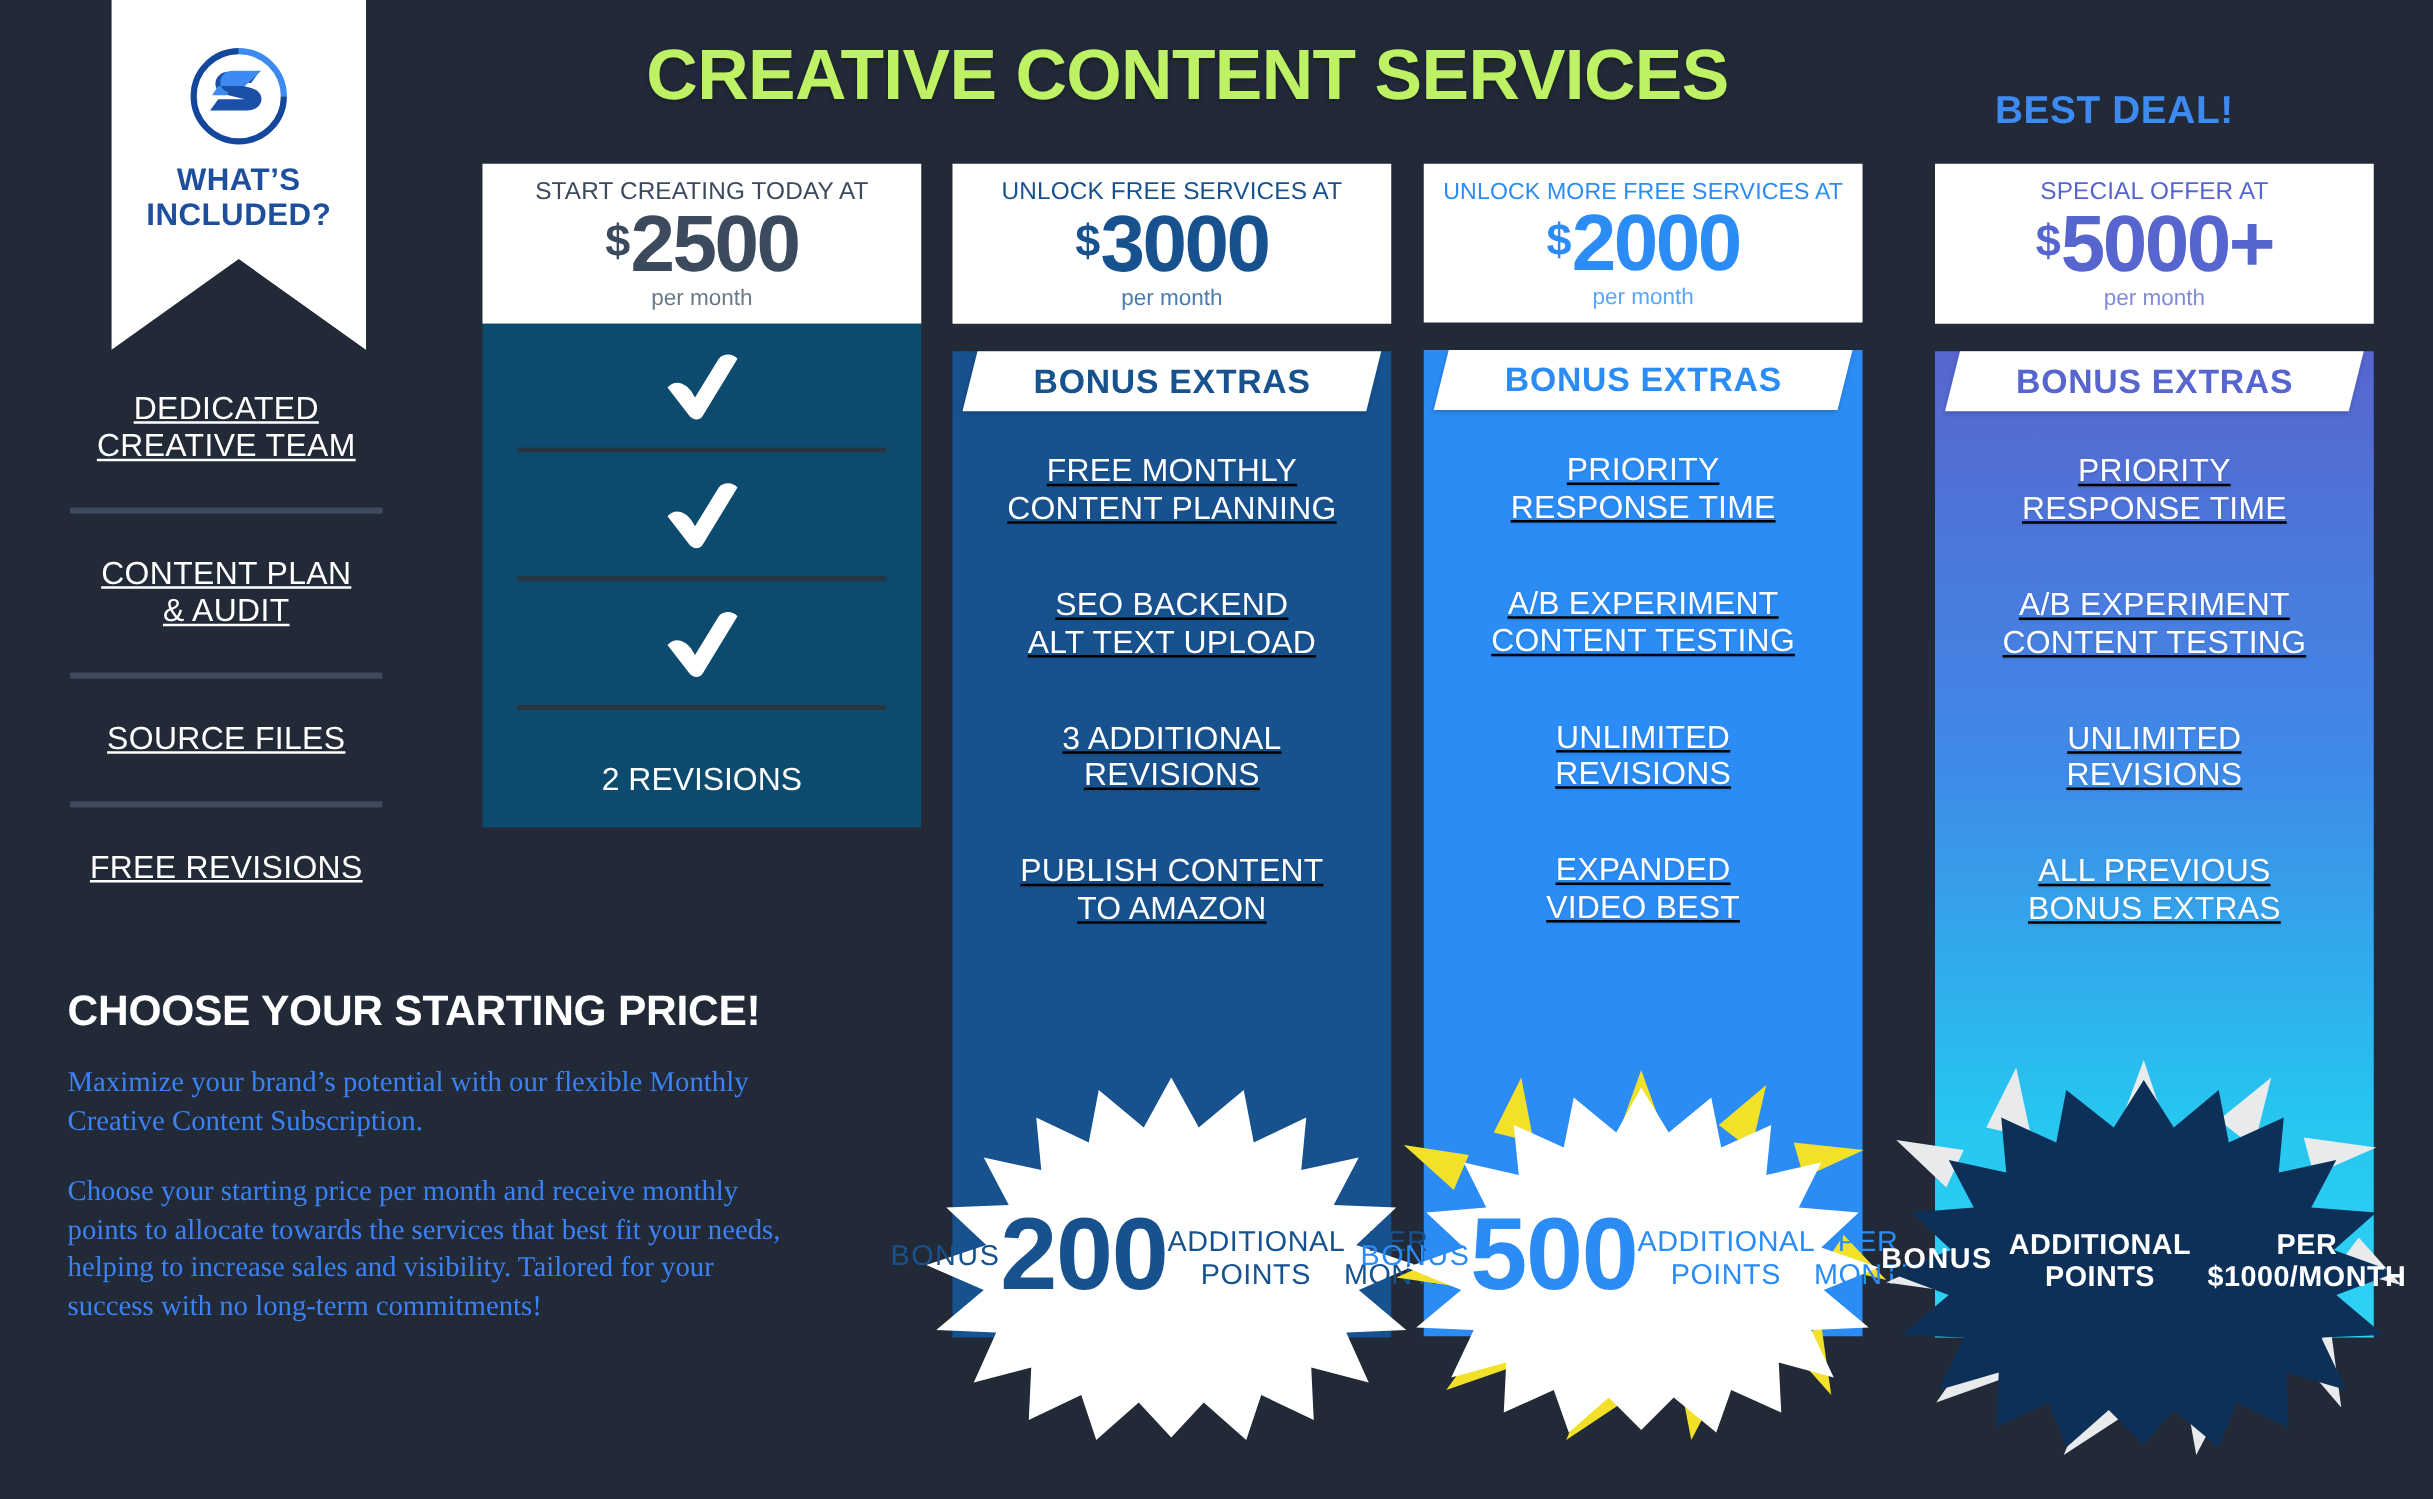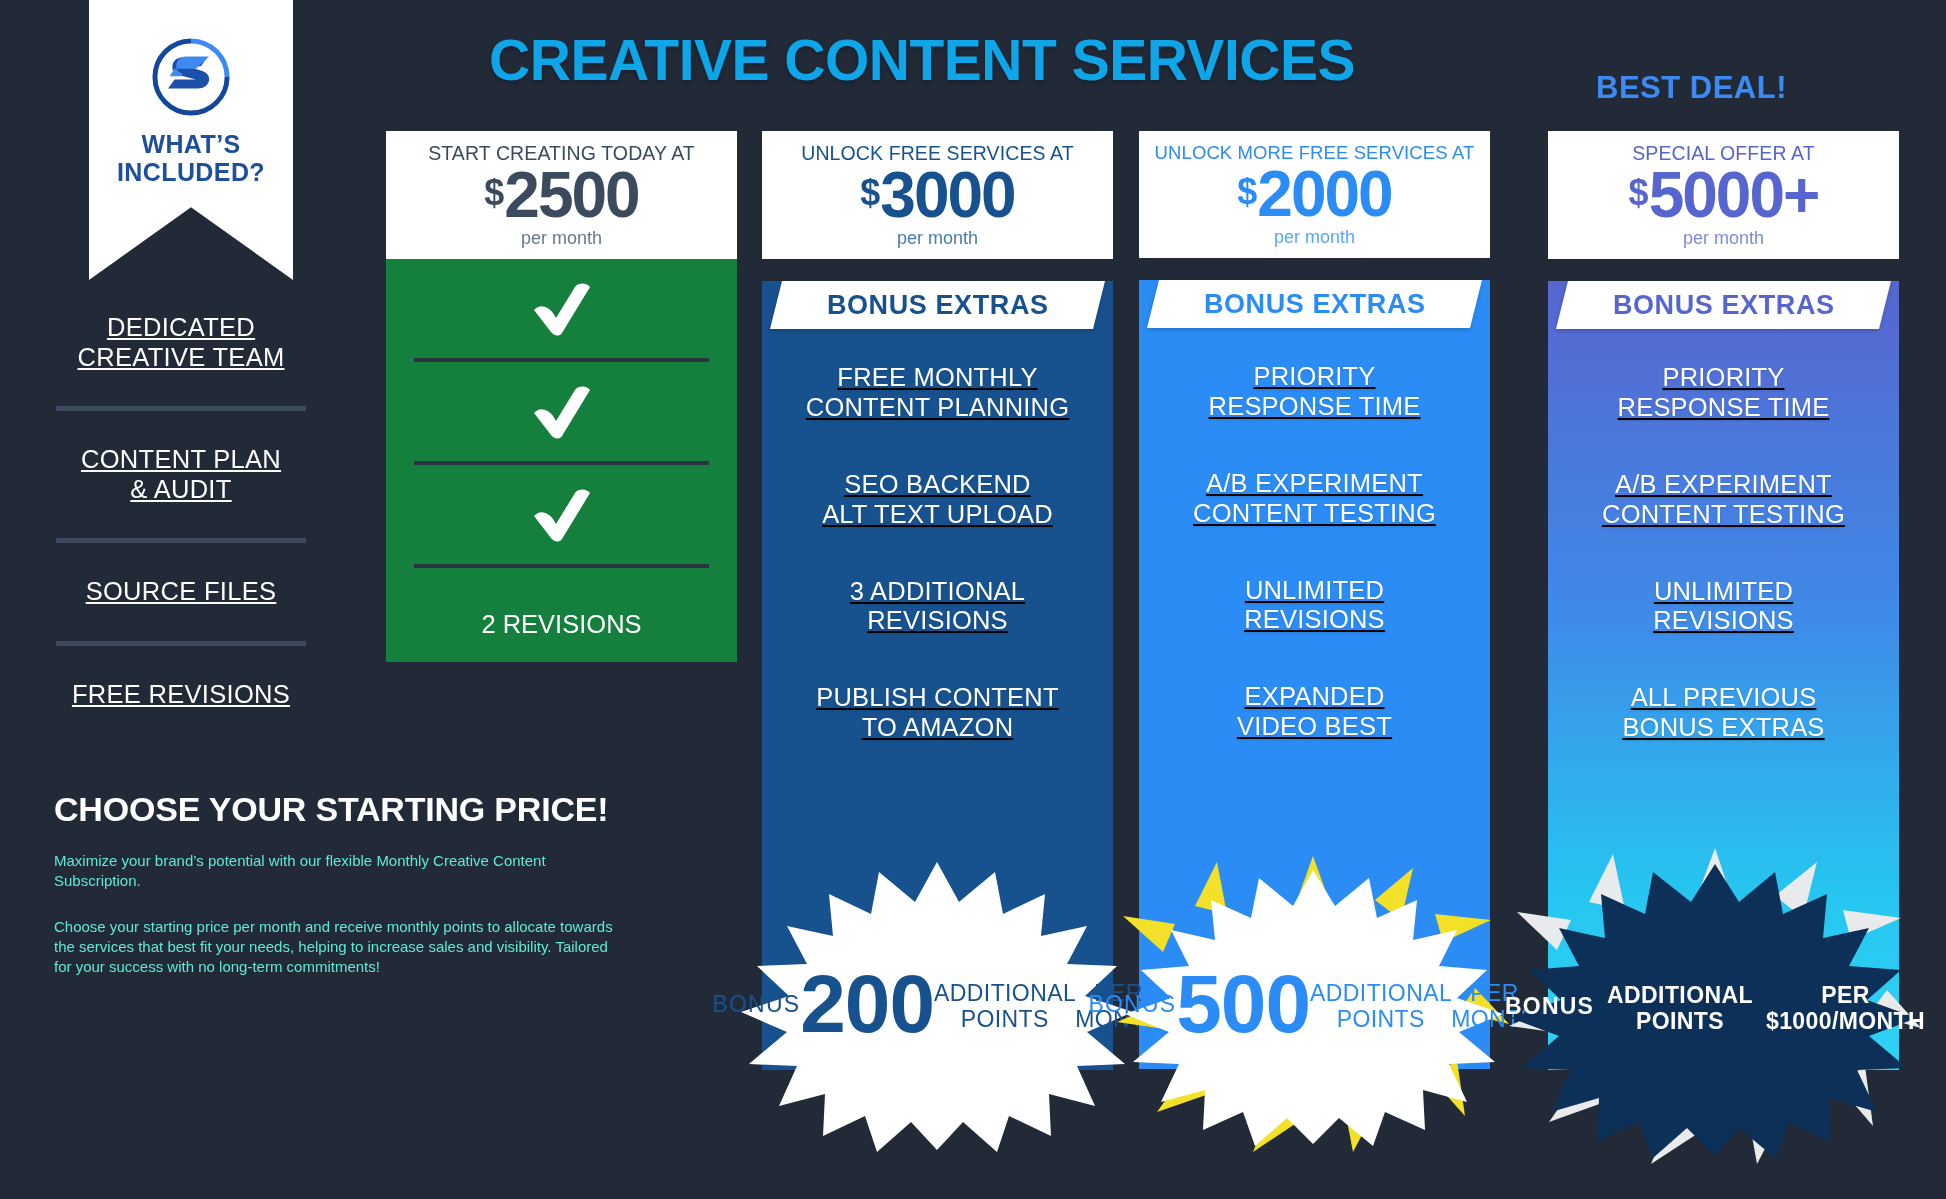--- a/index.html
+++ b/index.html
@@ -38,22 +38,23 @@
     height: 5px; background: #3e4a5e; margin: 26px 20px 26px 20px; border-radius: 1px;
   }
 
   
   .copy-block { position: absolute; left: 54px; top: 790px; width: 575px; }
   .copy-head {
     color: #ffffff; font-size: 34px; font-weight: bold; letter-spacing: -.2px;
     margin-bottom: 22px;
   }
   .copy-p {
-    color: #5eead4; font-size: 15px; line-height: 1.33; font-weight: 300;
+    color: #3b82f6; font-size: 23px; line-height: 1.33; font-weight: 300;
     margin-bottom: 26px;
+    font-family: Liberation Serif, serif;
   }
 
   
   .col { position: absolute; top: 131px; width: 351px; }
   .col-1 { left: 386px; }
   .col-2 { left: 762px; }
   .col-3 { left: 1139px; }
   .col-4 { left: 1548px; }
 
   .best-deal {
@@ -71,21 +72,21 @@
   }
   .price-row {
     display: flex; align-items: flex-start; justify-content: center;
     line-height: .92; margin-top: 2px;
   }
   .price-cur { font-size: 36px; font-weight: bold; margin-top: 10px; }
   .price-val { font-size: 64px; font-weight: bold; letter-spacing: -2px; }
   .price-per { font-size: 18px; font-weight: 300; margin-top: 3px; }
 
   
-  .body-1 { background: #15803d; height: 403px; position: relative; }
+  .body-1 { background: #0c4a6e; height: 403px; position: relative; }
   .chk { color:#ffffff; display:block; margin: 0 auto; }
   .chk-cell { height: 99px; display:flex; align-items:center; justify-content:center; }
   .hr-1 { height: 4px; background: #2a3440; margin: 0 28px; }
   .rev-1 {
     text-align:center; color:#ffffff; font-size: 25.5px; font-weight: 300;
     padding-top: 42px;
   }
 
   
   .body-2 { background:#17528f; height: 789px; }
@@ -129,22 +130,22 @@
   .b-label { font-size: 23px; font-weight: 400; letter-spacing: 1.2px; }
   .b-num { font-size: 82px; font-weight: bold; line-height: .96; letter-spacing: -1px; }
   .b-sub { font-size: 23px; font-weight: 400; line-height: 1.15; letter-spacing: .4px; margin-top: 4px; }
   .t-blue { color: #17528f; }
   .t-lblue { color: #2b8cf5; }
   .t-white { color: #ffffff; }
   .b-sub-bold { font-weight: bold; }
 
   
   .main-title {
-    position: absolute; left: 372px; top: 27px; width: 1100px;
-    text-align: center; color: #0ea5e9;
+    position: absolute; left: 400px; top: 27px; width: 1100px;
+    text-align: center; color: #bef264;
     font-size: 57px; font-weight: bold; letter-spacing: -.5px;
     text-shadow: 0 2px 4px rgba(0,0,0,.3);
   }
 </style>
 </head>
 <body>
 
 <div class="page">
 
   <div class="main-title">CREATIVE CONTENT SERVICES</div>

